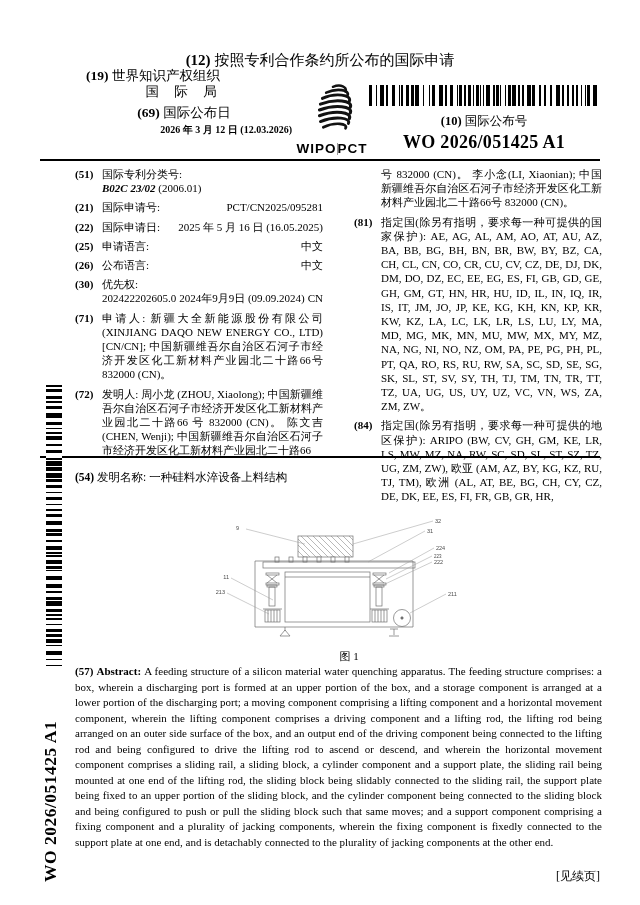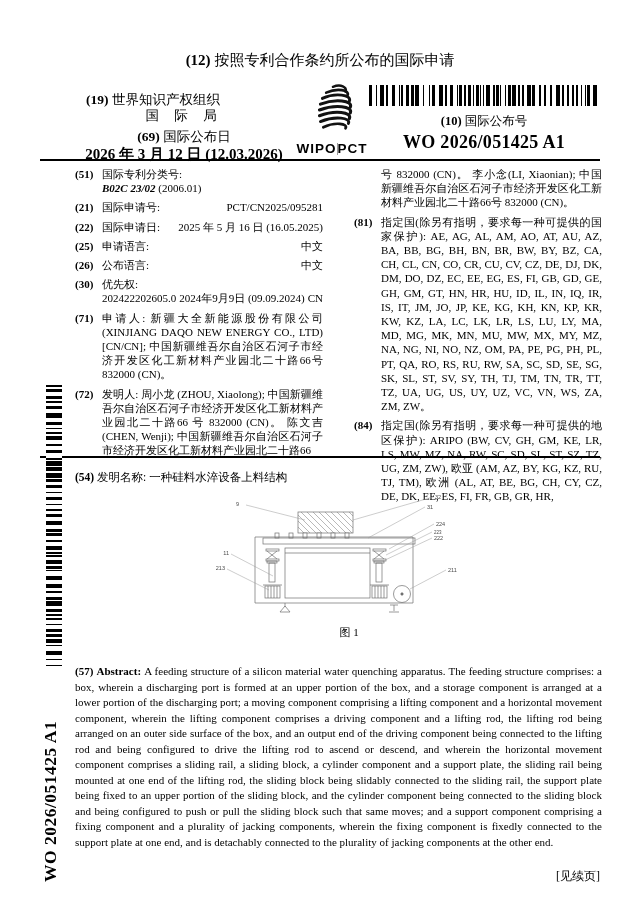--- a/index.html
+++ b/index.html
@@ -2,25 +2,25 @@
 <html><head>
 <meta charset="utf-8">
 <style>
   html,body{margin:0;padding:0;background:#e8e8e8;}
   .page{position:relative;width:640px;height:905px;background:#ffffff;margin:0 auto;
         font-family:"Liberation Serif","DejaVu Serif",serif;color:#000;overflow:hidden;}
   .abs{position:absolute;}
   b,.b{font-weight:bold;}
   
   .pubtype{left:0;top:51px;width:640px;text-align:center;font-size:15px;}
-  .hdr-left{left:76px;top:92px;width:216px;font-size:13.5px;line-height:16px;}
+  .hdr-left{left:76px;top:68px;width:216px;font-size:13.5px;line-height:16px;}
   .hdr-left .l1{text-align:left;padding-left:10px;}
   .hdr-left .l2{text-align:center;letter-spacing:6px;}
   .hdr-left .l3{text-align:center;margin-top:5px;}
-  .hdr-left .l4{text-align:center;font-weight:bold;font-size:15px;margin-top:1px;}
+  .hdr-left .l4{text-align:right;font-weight:bold;font-size:10px;margin-top:1px;}
   .logo{left:280px;top:82px;width:104px;text-align:center;}
   .logo-text{display:flex;align-items:center;justify-content:center;
              font-family:"Liberation Sans","DejaVu Sans",sans-serif;font-weight:bold;
              font-size:13.5px;letter-spacing:1px;margin-top:1px;}
   .logo-sep{display:inline-block;width:1px;height:12px;background:#9a9a9a;}
   .hdr-right{left:368px;top:85px;width:232px;text-align:center;}
   .barcode-top{width:230px;height:21px;margin:0 auto;}
   .pubno-label{font-size:12.5px;margin-top:7px;}
   .pubno-value{font-size:18px;font-weight:bold;margin-top:2px;letter-spacing:0.3px;}
   .rule{left:40px;width:560px;height:2px;background:#000;}
@@ -30,21 +30,21 @@
   .f{display:flex;margin-bottom:5px;}
   .fn{flex:none;width:27px;font-weight:bold;}
   .fb{flex:1;text-align:justify;}
   .row2{display:flex;justify-content:space-between;}
   .kv{display:flex;justify-content:space-between;}
   .ipc{font-weight:bold;font-style:italic;}
   
   .titleblock{left:75px;top:463px;width:527px;font-size:11.5px;line-height:15px;}
   .titleblock .t2{margin-top:7px;}
   
-  .figure{left:213px;top:490px;width:272px;}
+  .figure{left:213px;top:514px;width:272px;}
   .figcap{text-align:center;font-size:11px;margin-top:3px;}
   
   .abstract{left:75px;top:664px;width:527px;font-size:11px;line-height:15.5px;text-align:justify;}
   
   .barcode-side{left:46px;top:385px;width:16px;height:281px;}
   .side-no{left:40px;top:664px;width:30px;height:218px;writing-mode:vertical-rl;
            transform:rotate(180deg);font-weight:bold;font-size:17.5px;letter-spacing:0.5px;
            text-align:left;white-space:nowrap;}
   .cont-note{left:500px;top:868px;width:100px;text-align:right;font-size:12px;}
   svg text{font-family:"Liberation Sans","DejaVu Sans",sans-serif;}

